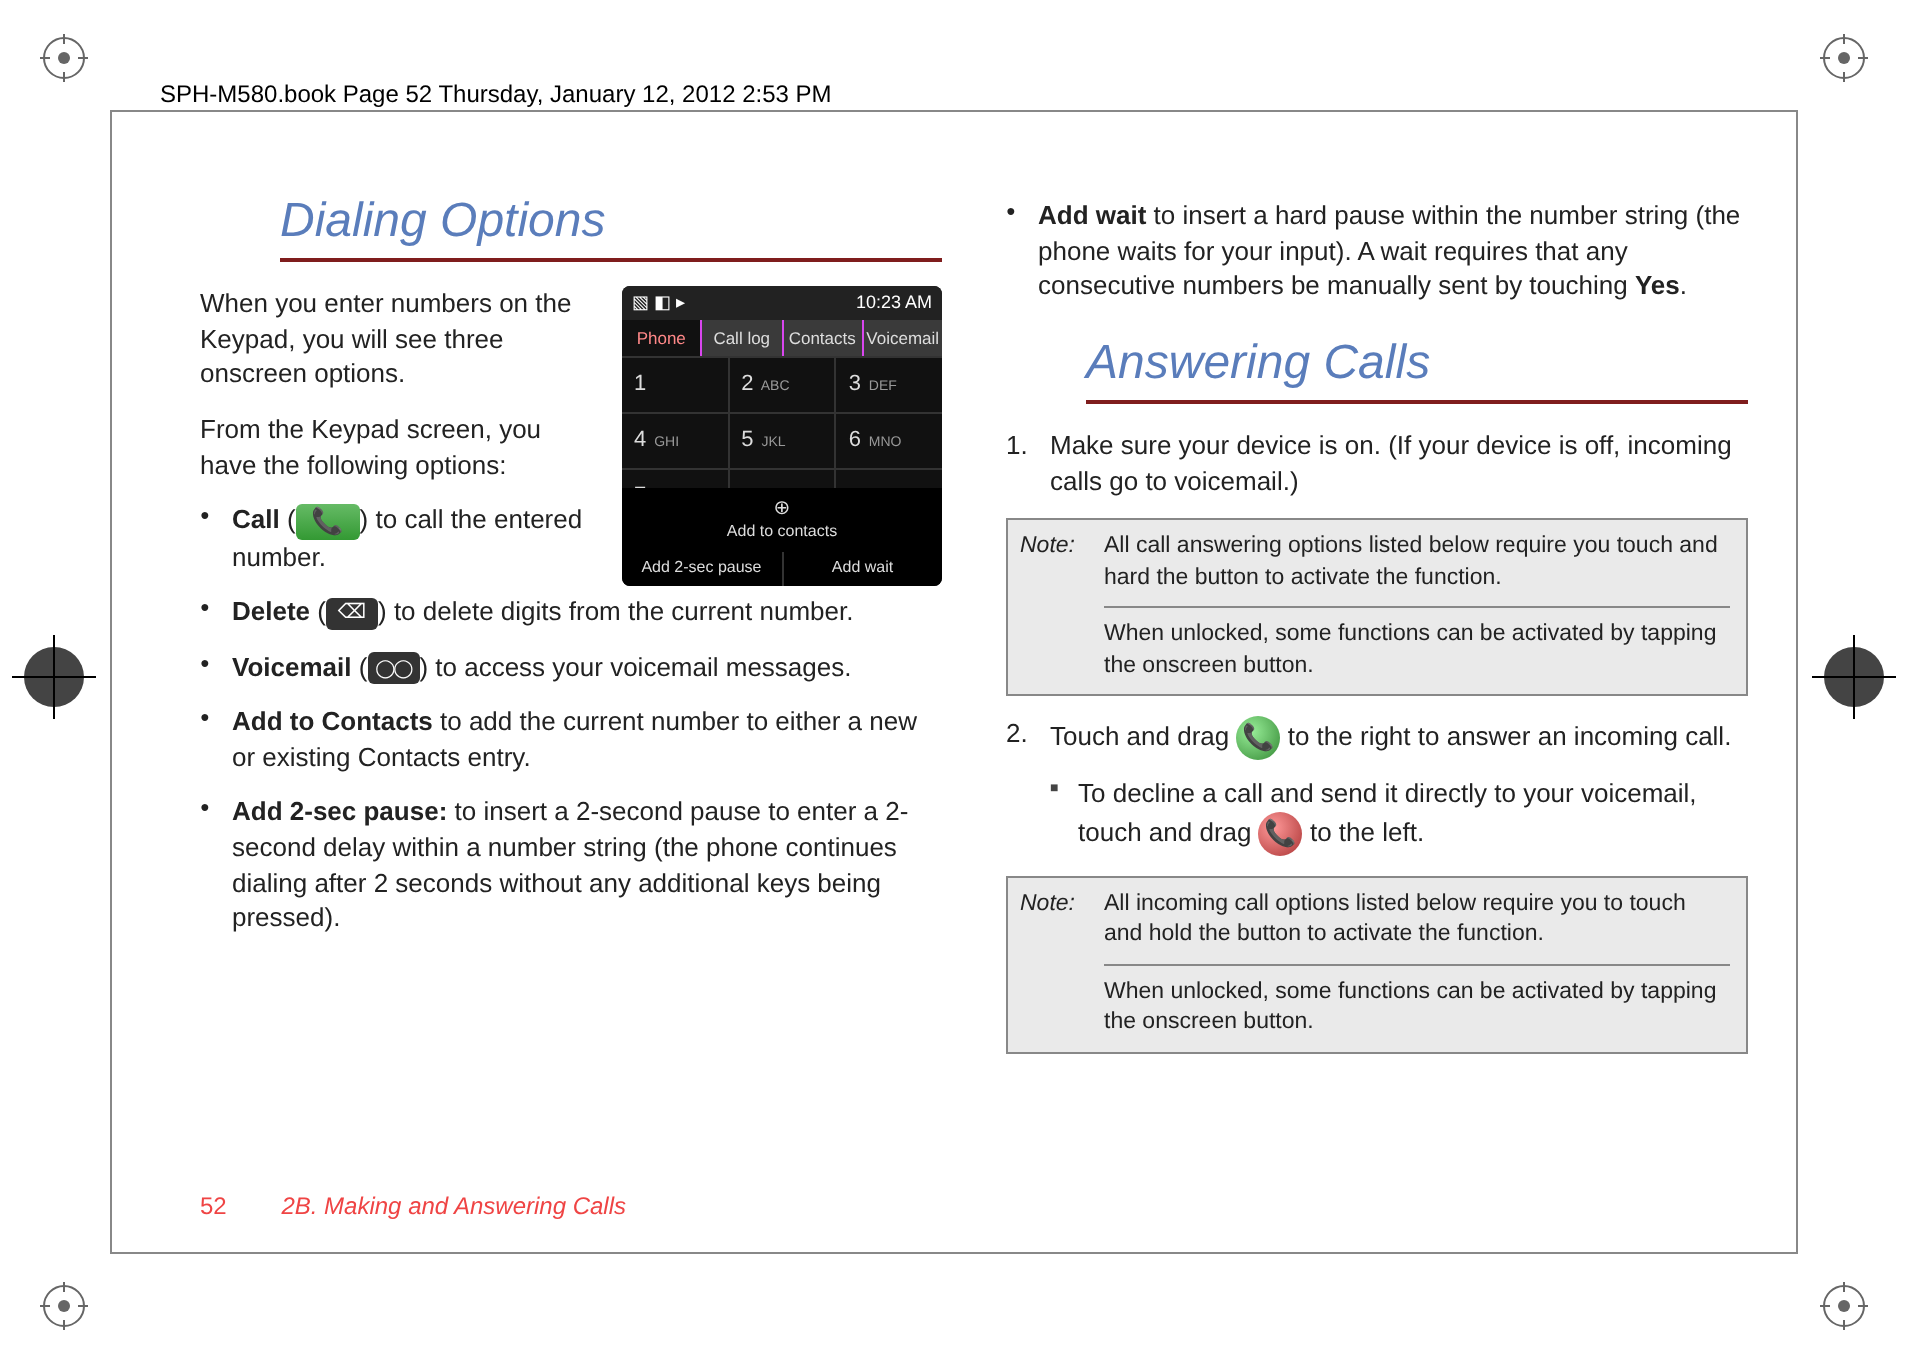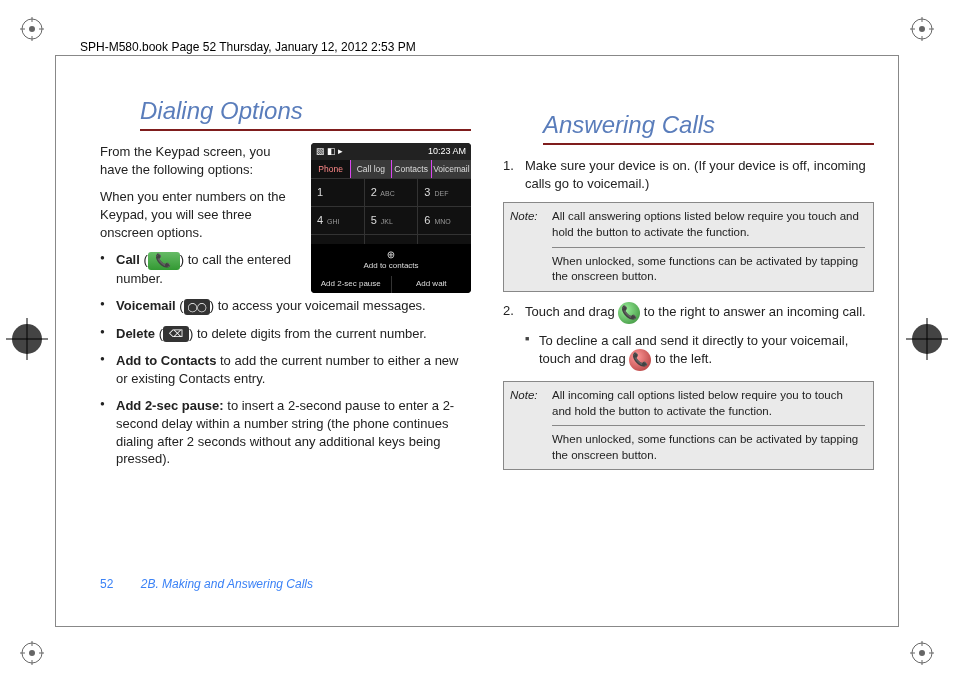--- a/index.html
+++ b/index.html
@@ -228,25 +228,25 @@
   }
   .keypad-row > div span.sub { font-size: 7px; color: #999; margin-left: 2px; }
   .keypad-row > div:last-child { border-right: none; }
   .phone-action-row { display: flex; font-size: 8px; text-align: center; background: #000; }
   .phone-action-row > div { flex: 1; padding: 4px 0; }
   .phone-action-row.bottom > div { border-right: 1px solid #333; padding: 3px 0; }
   .phone-action-row.bottom > div:last-child { border-right: none; }
   .clearfix::after { content: ""; display: block; clear: both; }
   .footer {
     position: absolute;
-    bottom: 91px;
+    bottom: 72px;
     left: 100px;
     font-size: 12px;
     font-style: italic;
-    color: #3b82f6;
+    color: #ef4444;
   }
   .footer .pn { font-style: normal; margin-right: 24px; }
 </style>
 </head>
 <body>
 
 <div class="crop-mark tl">
  <svg viewBox="0 0 24 24">
       <circle cx="12" cy="12" r="10" fill="none" stroke="#666" stroke-width="1"></circle>
       <circle cx="12" cy="12" r="3" fill="#666"></circle>
@@ -348,59 +348,64 @@
         <div class="phone-action-row">
             <div><span style="font-size:10px;">⊕</span><br><span>Add to contacts</span></div>
           </div>
         <div class="phone-action-row bottom">
           <div>Add 2-sec pause</div>
           <div>Add wait</div>
         </div>
       </div>
     </div>
 
+    <p>When you enter numbers on the Keypad, you will see three onscreen options.</p>
     <p>From the Keypad screen, you have the following options:</p>
-    <p>When you enter numbers on the Keypad, you will see three onscreen options.</p>
 
     <ul class="bullets">
       <li>
         <b>Call</b> (<span class="icon call">📞</span>)<span> to call the entered number.</span>
       </li>
       <li>
+        <b>Delete</b> (<span class="icon delete">⌫</span>)<span> to delete digits from the current number.</span>
+      </li>
+      <li>
         <b>Voicemail</b> (<span class="icon vm">◯◯</span>)<span> to access your voicemail messages.</span>
-      </li>
-      <li>
-        <b>Delete</b> (<span class="icon delete">⌫</span>)<span> to delete digits from the current number.</span>
       </li>
     </ul>
 
     <div class="clearfix"></div>
 
 
     <ul class="bullets">
       <li>
         <b>Add to Contacts</b><span> to add the current number to either a new or existing Contacts entry.</span>
       </li>
       <li>
         <b>Add 2-sec pause:</b><span> to insert a 2-second pause to enter a 2-second delay within a number string (the phone continues dialing after 2 seconds without any additional keys being pressed).</span>
       </li>
     </ul>
   </div>
 
   <div class="col">
+    <ul class="bullets" style="margin-top:4px;">
+      <li>
+        <b>Add wait</b><span> to insert a hard pause within the number string (the phone waits for your input). A wait requires that any consecutive numbers be manually sent by touching </span><b>Yes</b><span>.</span>
+      </li>
+    </ul>
 
     <h2 class="section" style="margin-top:14px;">Answering Calls</h2>
 
     <ol class="steps">
       <li>Make sure your device is on. (If your device is off, incoming calls go to voicemail.)</li>
     </ol>
 
     <div class="note-box">
       <span class="note-label">Note:</span>
-      <div>All call answering options listed below require you touch and hold the button to activate the function.</div>
+      <div>All call answering options listed below require you touch and hard the button to activate the function.</div>
       <hr>
       <div>When unlocked, some functions can be activated by tapping the onscreen button.</div>
     </div>
 
     <ol class="steps" start="2" style="counter-reset: step 1;">
       <li>
         <span>Touch and drag </span><span class="icon circle green">📞</span><span> to the right to answer an incoming call.</span>
         <ul class="sub">
           <li>
             <span>To decline a call and send it directly to your voicemail, touch and drag </span><span class="icon circle red">📞</span><span> to the left.</span>

